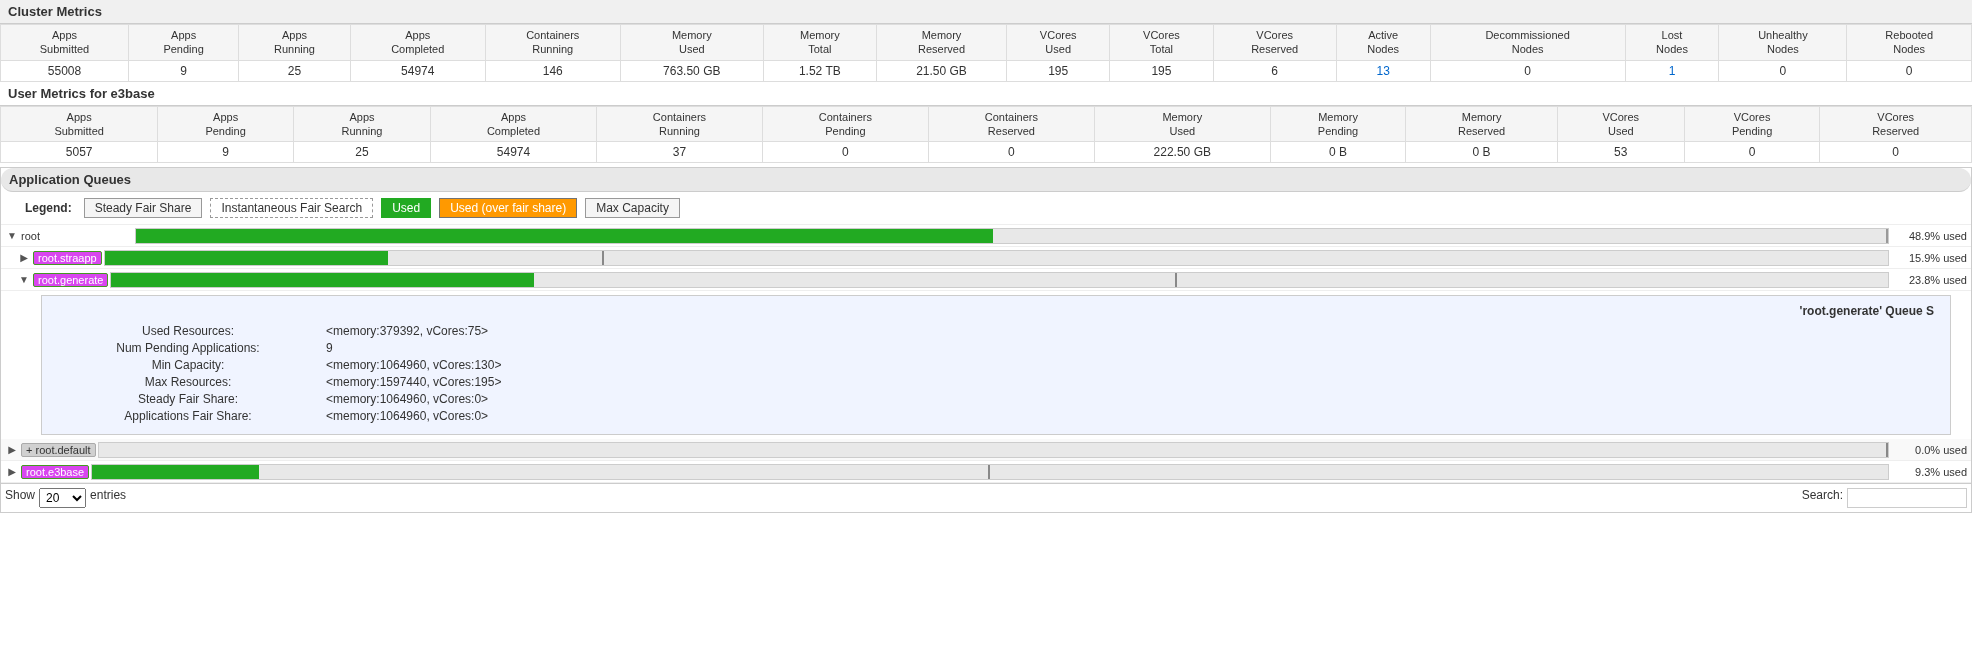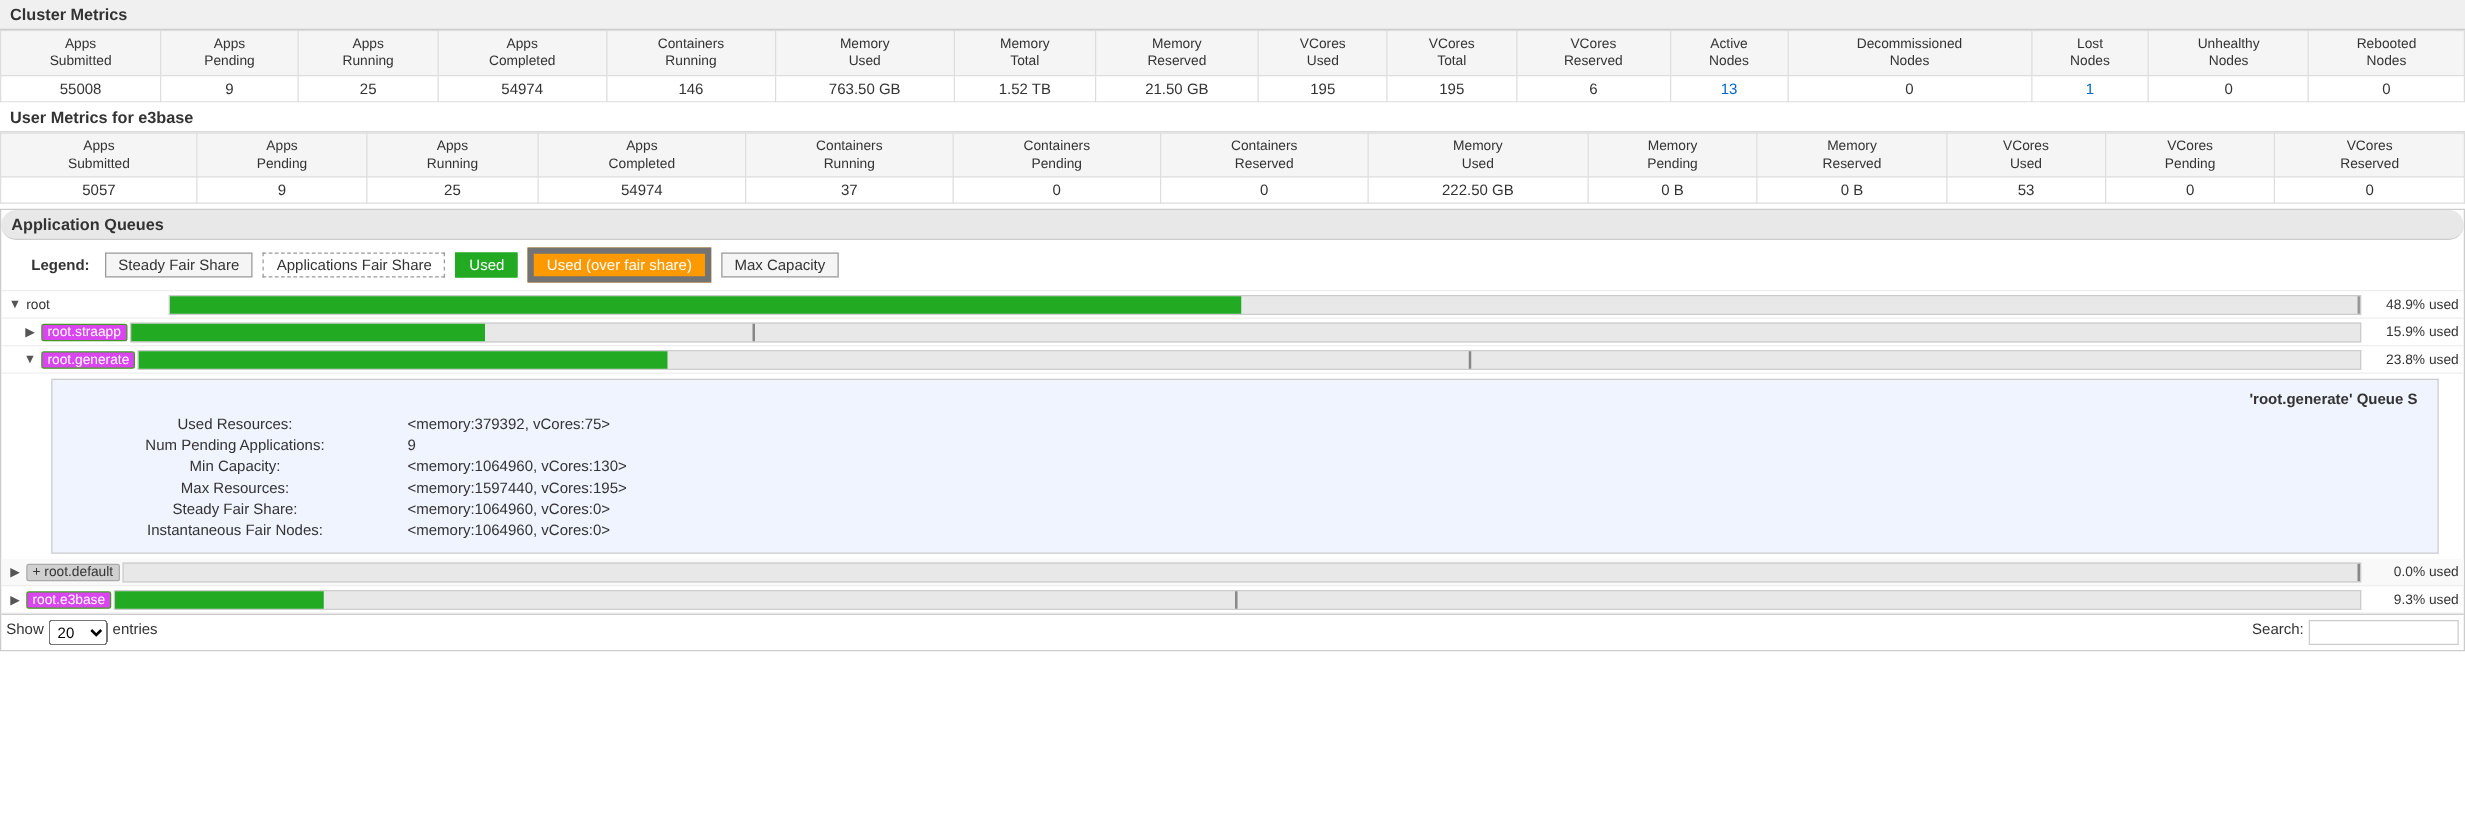--- a/index.html
+++ b/index.html
@@ -80,21 +80,21 @@
       color: #333;
     }
     .legend-item.used {
       background: #22aa22;
       color: #fff;
       border: 1px solid #22aa22;
     }
     .legend-item.over-fair {
       background: #ff9900;
       color: #fff;
-      border: 5px solid #737373;
+      border: 1px solid #737373;
     }
     .legend-item.instantaneous {
       border: 1px dashed #999;
       background: #fff;
     }
     .legend-item.max-capacity {
       background: #f5f5f5;
       border: 1px solid #999;
     }
 
@@ -310,21 +310,21 @@
       </tr>
   </tbody>
 </table>
 
 <div class="app-queues-section">
   <div class="app-queues-header">Application Queues</div>
 
   <div class="legend-row">
     <span class="legend-label">Legend:</span>
     <span class="legend-item">Steady Fair Share</span>
-    <span class="legend-item instantaneous">Applications Fair Share</span>
+    <span class="legend-item instantaneous">Instantaneous Fair Search</span>
     <span class="legend-item used">Used</span>
     <span class="legend-item over-fair">Used (over fair share)</span>
     <span class="legend-item max-capacity">Max Capacity</span>
   </div>
 
   <div class="queue-container">
 
     <div class="queue-row">
       <span class="queue-expand-btn">▼</span>
       <span class="queue-name">root</span>
@@ -371,21 +371,21 @@
       </div>
       <div class="detail-row">
         <span class="detail-key">Max Resources:</span>
         <span class="detail-val">&lt;memory:1597440, vCores:195&gt;</span>
       </div>
       <div class="detail-row">
         <span class="detail-key">Steady Fair Share:</span>
         <span class="detail-val">&lt;memory:1064960, vCores:0&gt;</span>
       </div>
       <div class="detail-row">
-        <span class="detail-key">Instantaneous Fair Nodes:</span>
+        <span class="detail-key">Applications Fair Share:</span>
         <span class="detail-val">&lt;memory:1064960, vCores:0&gt;</span>
       </div>
     </div>
 
     <div class="queue-row root-default-row">
       <span class="queue-expand-btn">▶</span>
       <span class="queue-name-tag gray">+ root.default</span>
       <div class="queue-bar-container">
         <div class="queue-bar-used" style="width:0%"></div>
         <div class="queue-bar-steady" style="width:100%; border-right:2px solid #888;"></div>

